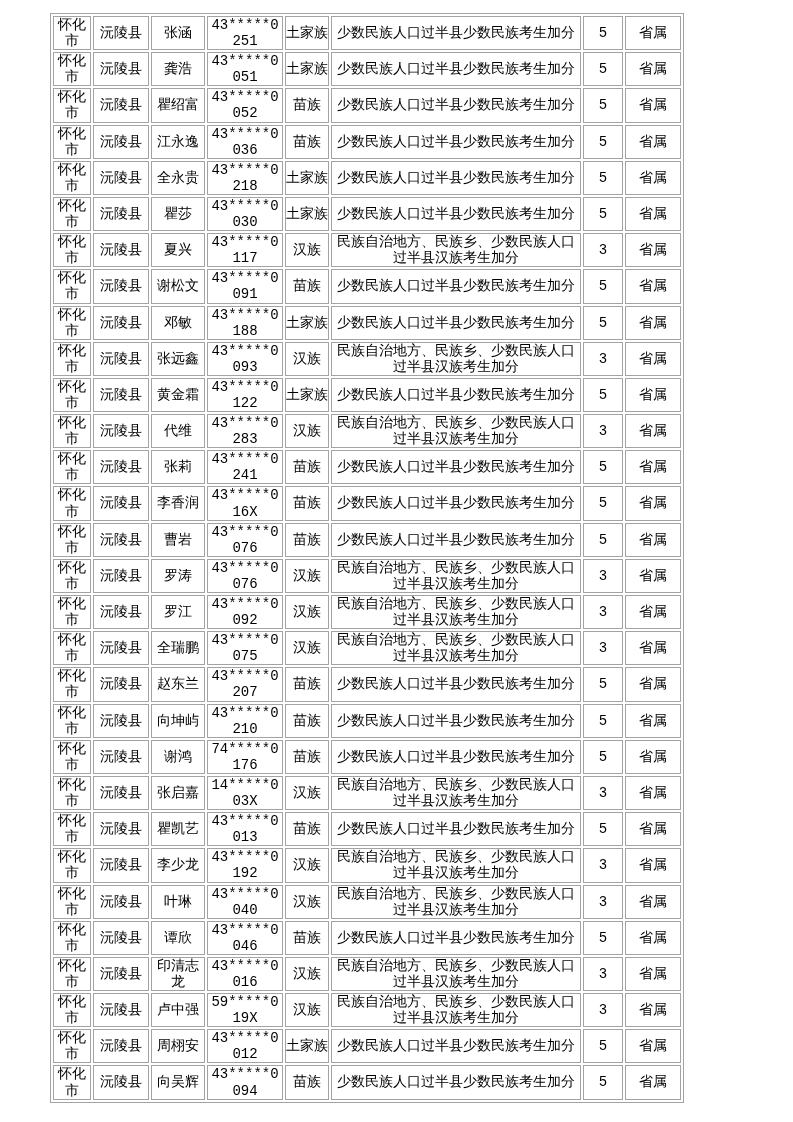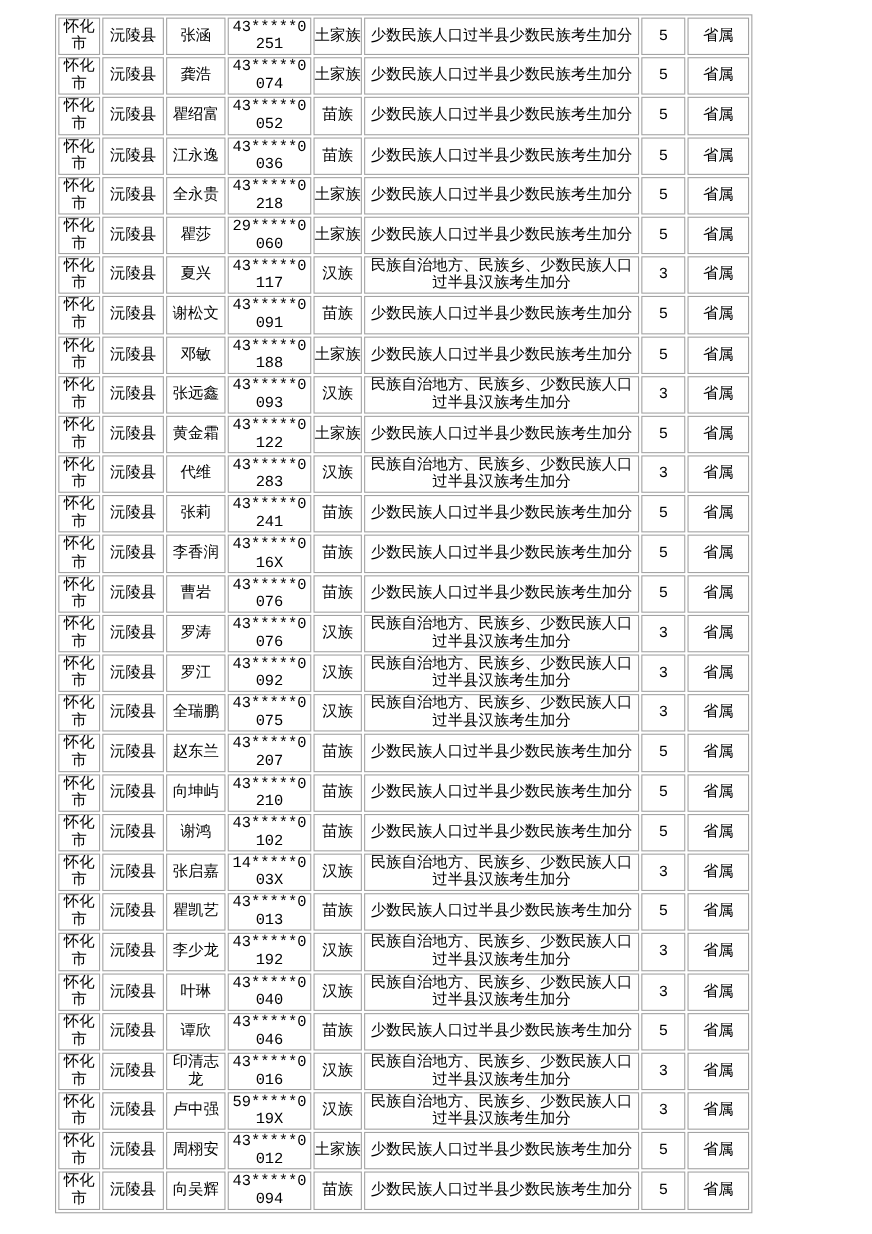--- a/index.html
+++ b/index.html
@@ -78,21 +78,21 @@
     <td>土家族</td>
     <td class="reason-cell">少数民族人口过半县少数民族考生加分</td>
     <td>5</td>
     <td>省属</td>
   </tr>
 
   <tr>
     <td>怀化市</td>
     <td>沅陵县</td>
     <td>龚浩</td>
-    <td class="id-cell">43*****0074</td>
+    <td class="id-cell">43*****0051</td>
     <td>土家族</td>
     <td class="reason-cell">少数民族人口过半县少数民族考生加分</td>
     <td>5</td>
     <td>省属</td>
   </tr>
 
   <tr>
     <td>怀化市</td>
     <td>沅陵县</td>
     <td>瞿绍富</td>
@@ -122,21 +122,21 @@
     <td>土家族</td>
     <td class="reason-cell">少数民族人口过半县少数民族考生加分</td>
     <td>5</td>
     <td>省属</td>
   </tr>
 
   <tr>
     <td>怀化市</td>
     <td>沅陵县</td>
     <td>瞿莎</td>
-    <td class="id-cell">29*****0060</td>
+    <td class="id-cell">43*****0030</td>
     <td>土家族</td>
     <td class="reason-cell">少数民族人口过半县少数民族考生加分</td>
     <td>5</td>
     <td>省属</td>
   </tr>
 
   <tr>
     <td>怀化市</td>
     <td>沅陵县</td>
     <td>夏兴</td>
@@ -287,21 +287,21 @@
     <td>苗族</td>
     <td class="reason-cell">少数民族人口过半县少数民族考生加分</td>
     <td>5</td>
     <td>省属</td>
   </tr>
 
   <tr>
     <td>怀化市</td>
     <td>沅陵县</td>
     <td>谢鸿</td>
-    <td class="id-cell">43*****0102</td>
+    <td class="id-cell">74*****0176</td>
     <td>苗族</td>
     <td class="reason-cell">少数民族人口过半县少数民族考生加分</td>
     <td>5</td>
     <td>省属</td>
   </tr>
 
   <tr>
     <td>怀化市</td>
     <td>沅陵县</td>
     <td>张启嘉</td>

